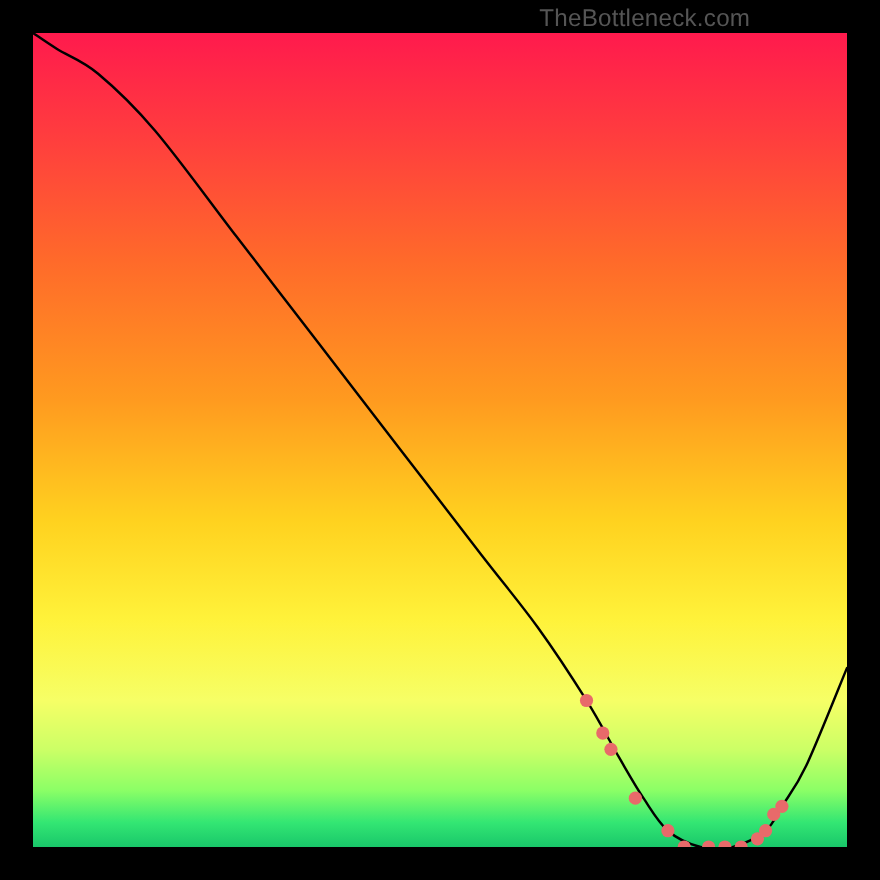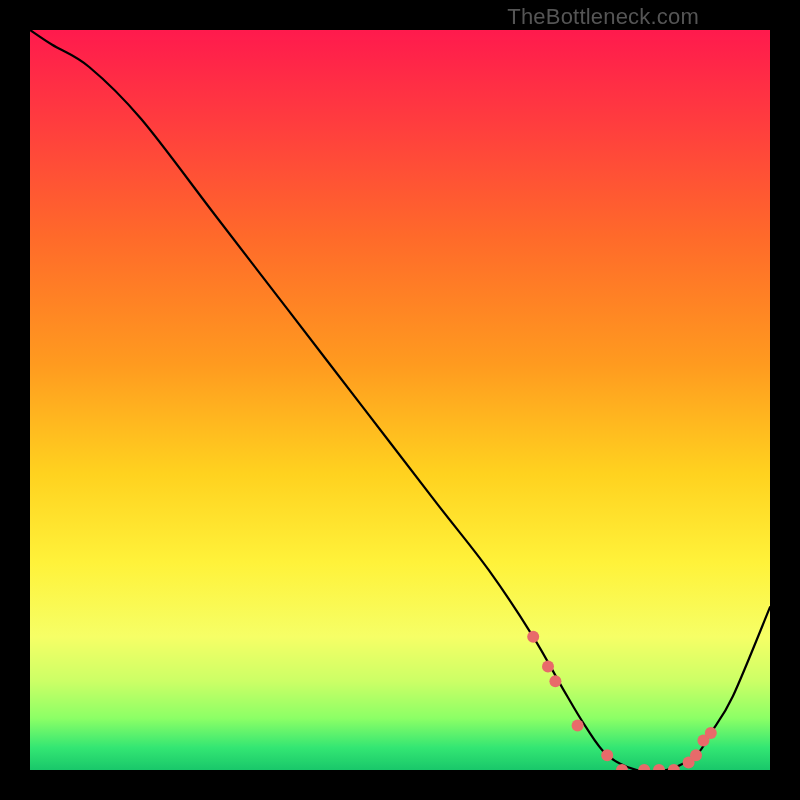--- a/index.html
+++ b/index.html
@@ -9,21 +9,20 @@
     height: 800px;
     background: #000;
     overflow: hidden;
     font-family: Arial, Helvetica, sans-serif;
   }
   .frame {
     position: relative;
     width: 692px;
     height: 800px;
     background: #000;
-    padding-left: 17px;
   }
   .watermark {
     position: absolute;
     top: 4px;
     right: 10px;
     color: #555;
     font-size: 22px;
     font-weight: 500;
     letter-spacing: 0.2px;
     user-select: none;

